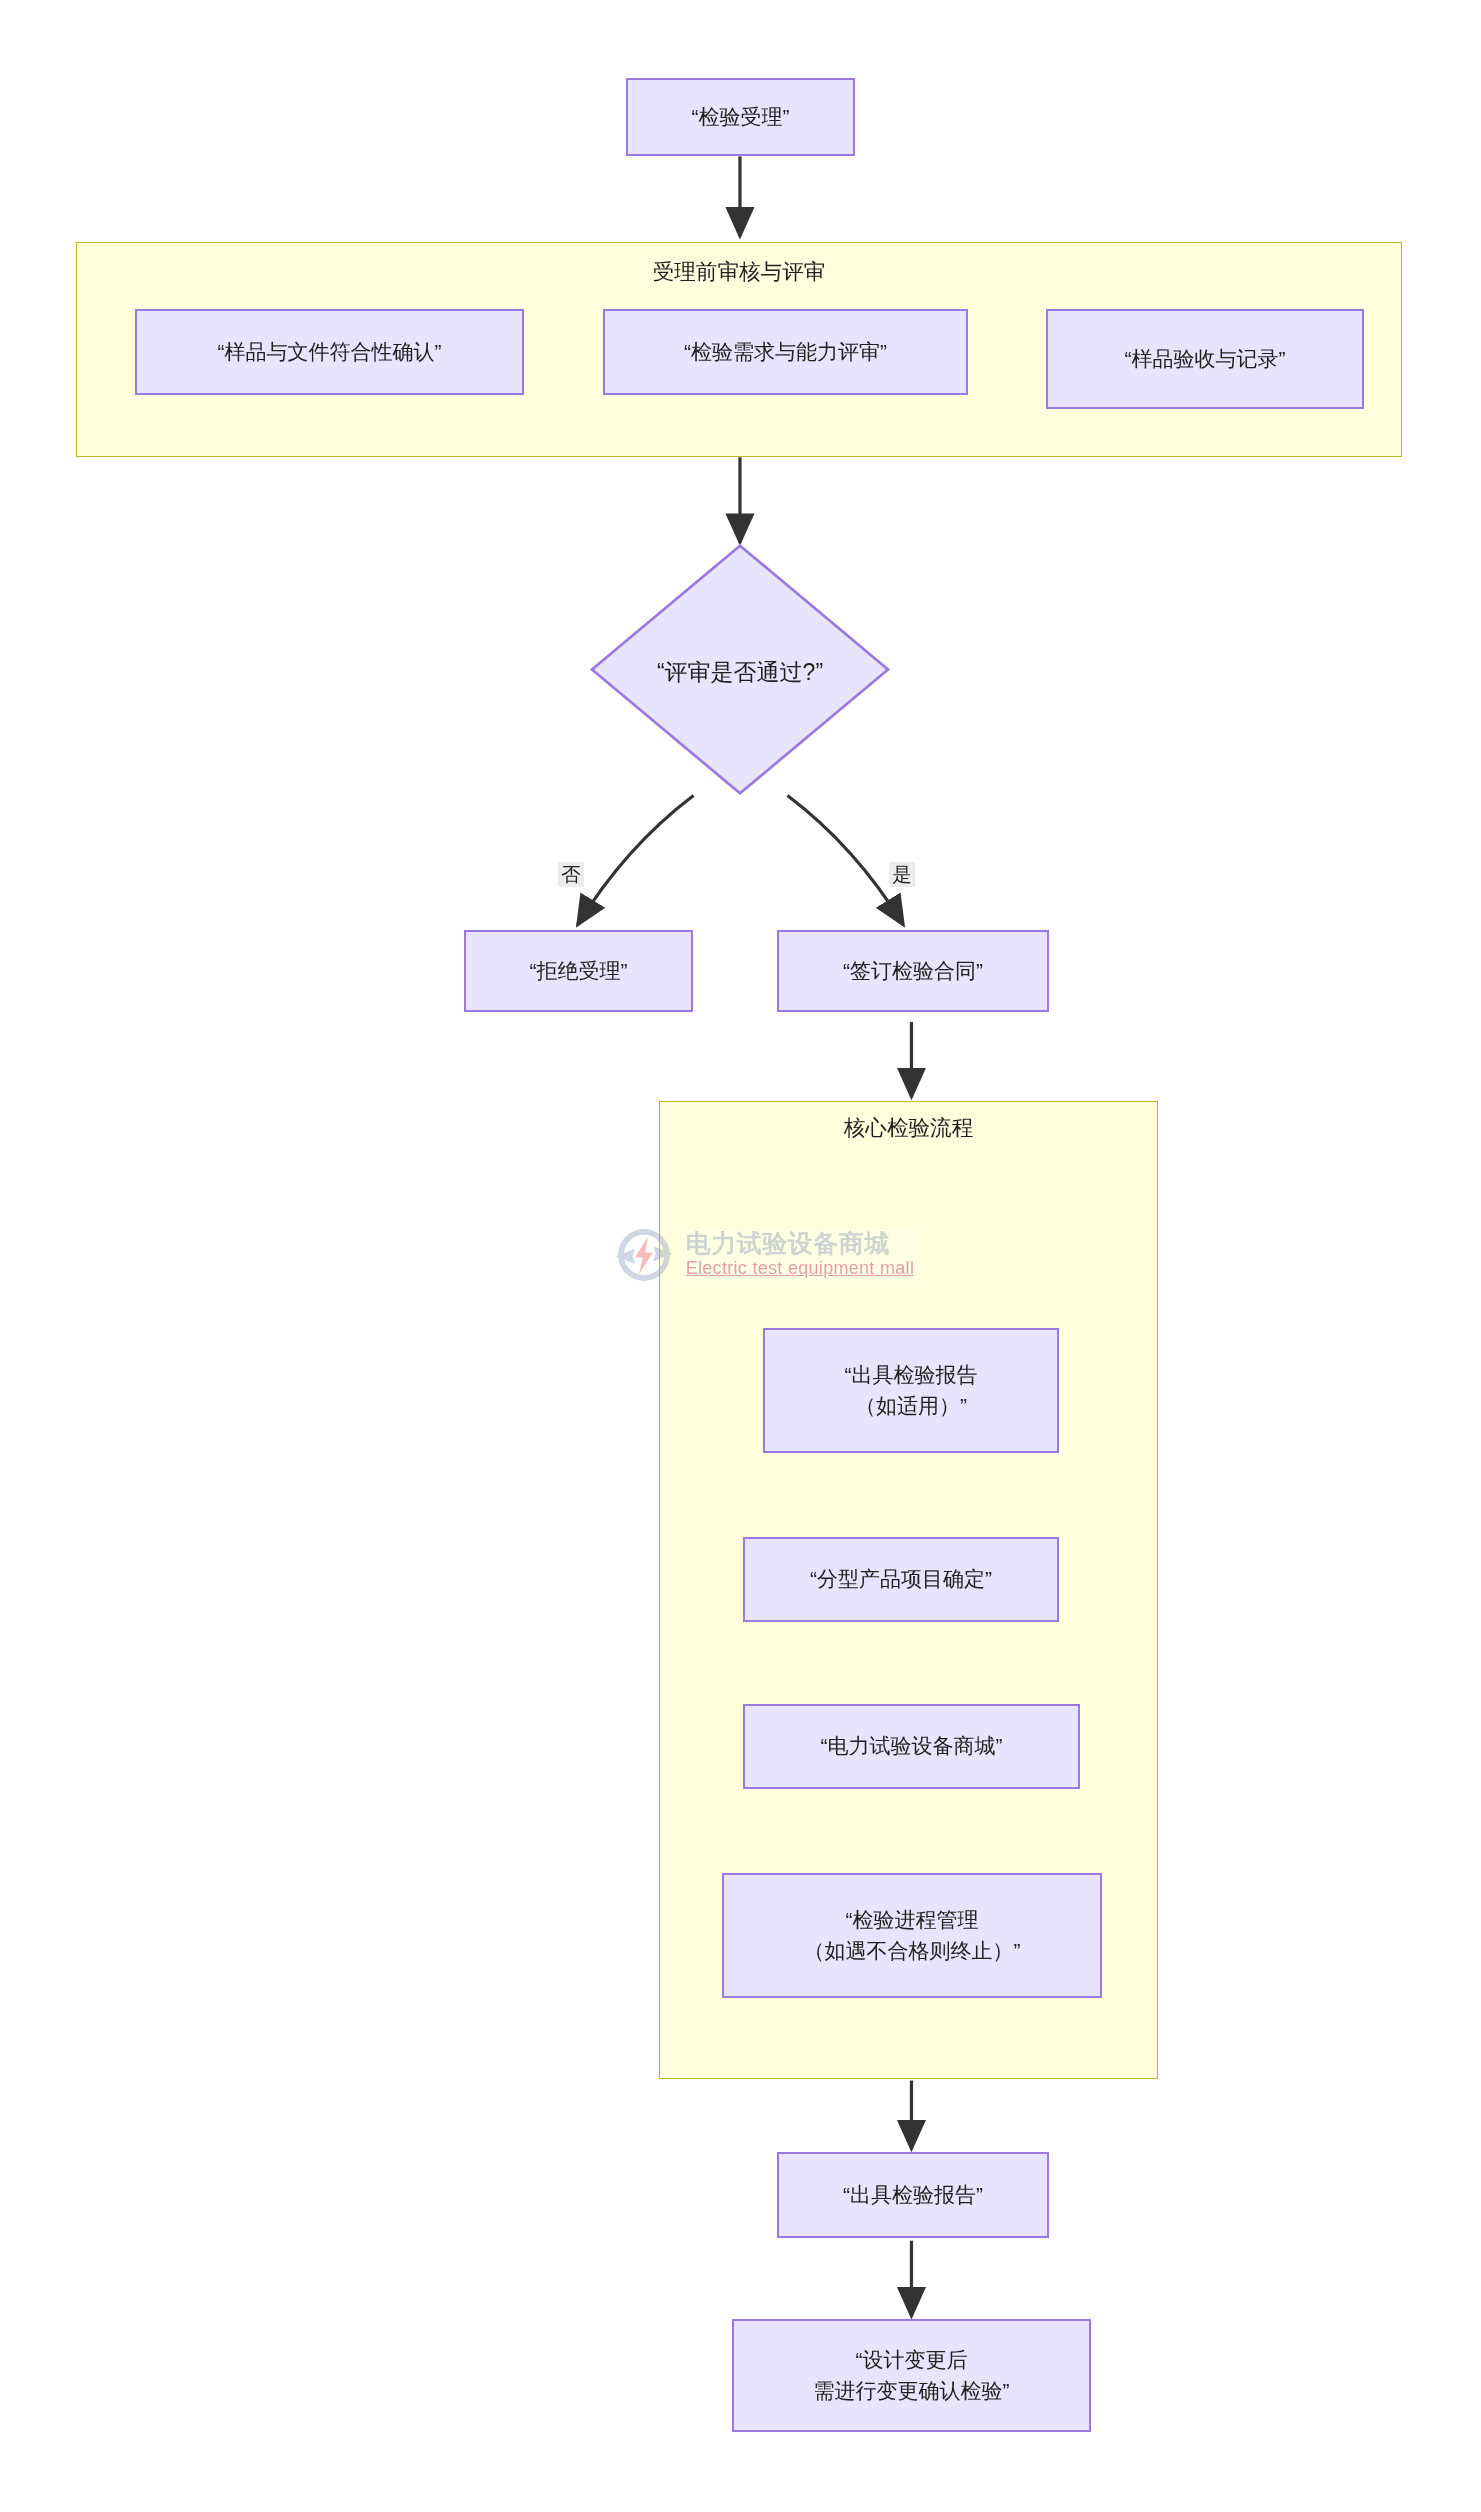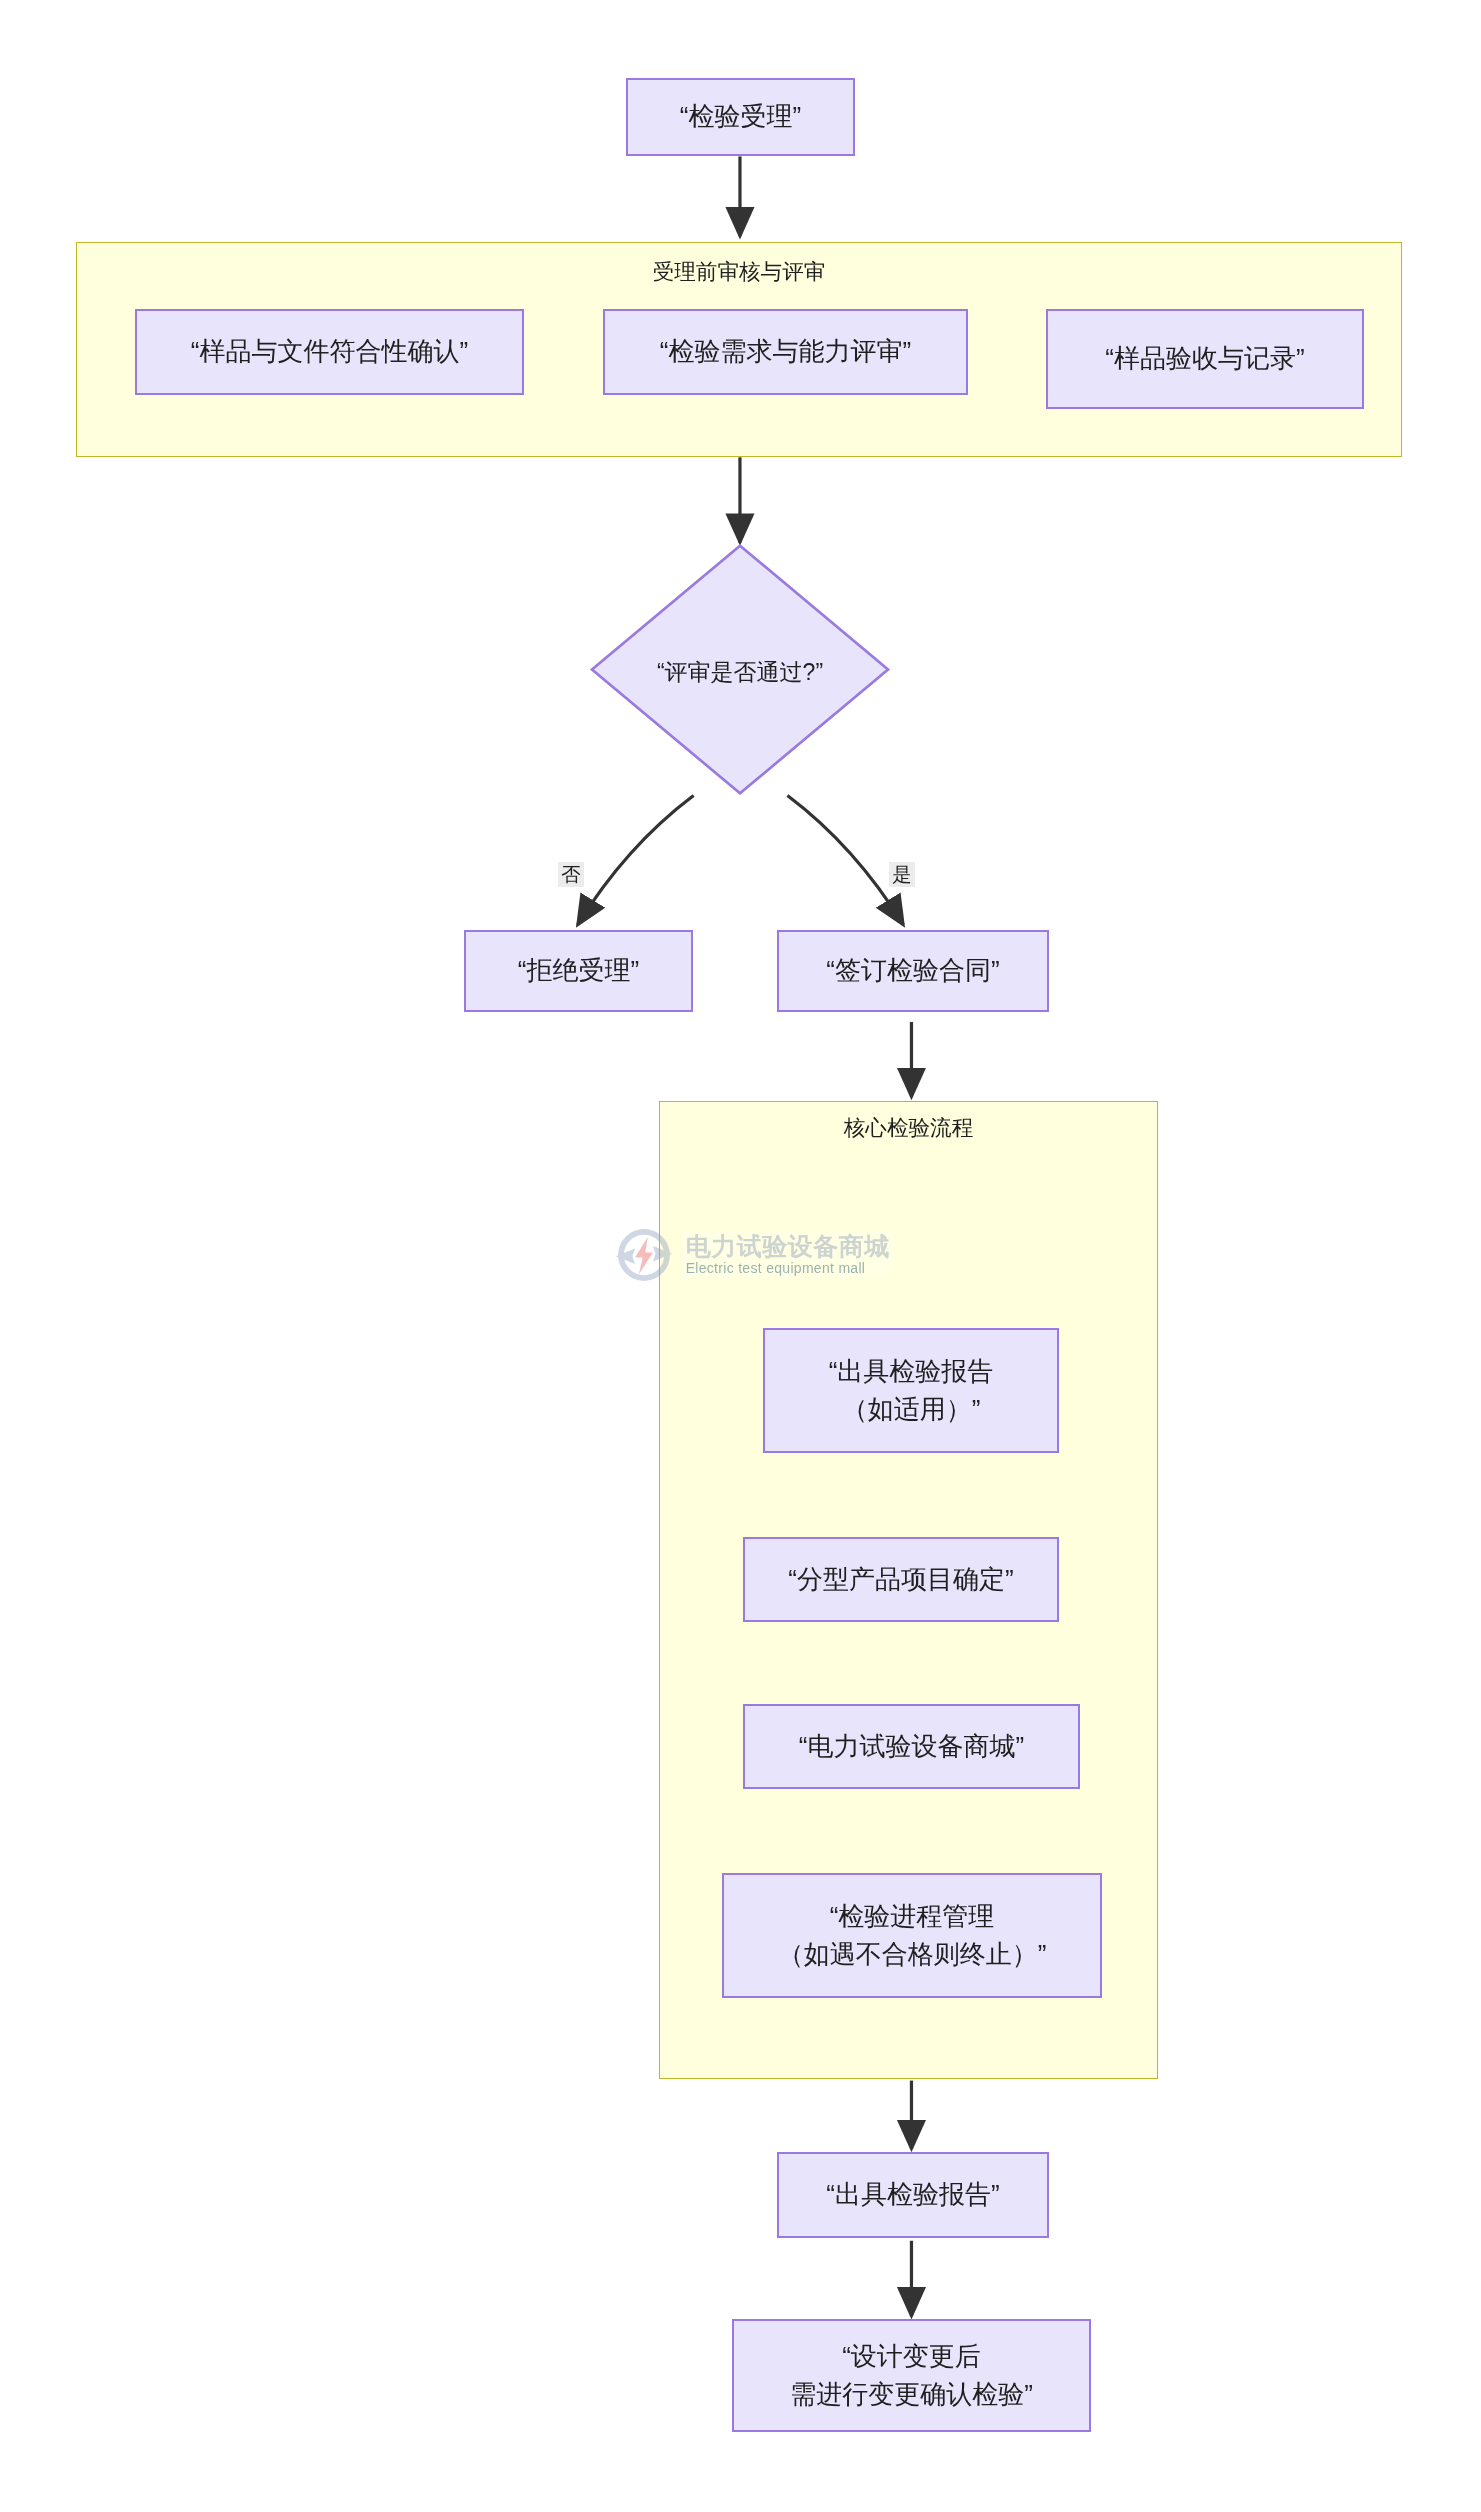--- a/index.html
+++ b/index.html
@@ -43,21 +43,21 @@
   
   .node {
     position: absolute;
     box-sizing: border-box;
     background: #e8e4fb;
     border: 2.2px solid #9a79e0;
     display: flex;
     align-items: center;
     justify-content: center;
     text-align: center;
-    font-size: 26px;
+    font-size: 21px;
     line-height: 1.45;
     color: #1f1f1f;
     white-space: pre-line;
   }
   
   .diamond-wrap {
     position: absolute;
   }
   .diamond-label {
     position: absolute;
@@ -95,24 +95,25 @@
     padding: 1.1px 4.3px;
   }
   .wm-cn {
     font-size: 25px;
     font-weight: bold;
     color: #8a9bbd;
     letter-spacing: 0.5px;
     line-height: 1.1;
   }
   .wm-en {
-    font-size: 14px;
-    color: #0c4a6e;
+    font-size: 18px;
+    color: #be185d;
     letter-spacing: 0.3px;
     line-height: 1.2;
+    text-decoration: underline;
   }
 </style>
 </head>
 <body>
 
 <div id="canvas">
 
   <div class="cluster" style="left:76px; top:242px; width:1326px; height:215px;">
     <div class="cluster-title" style="top:14px;">受理前审核与评审</div>
   </div>

